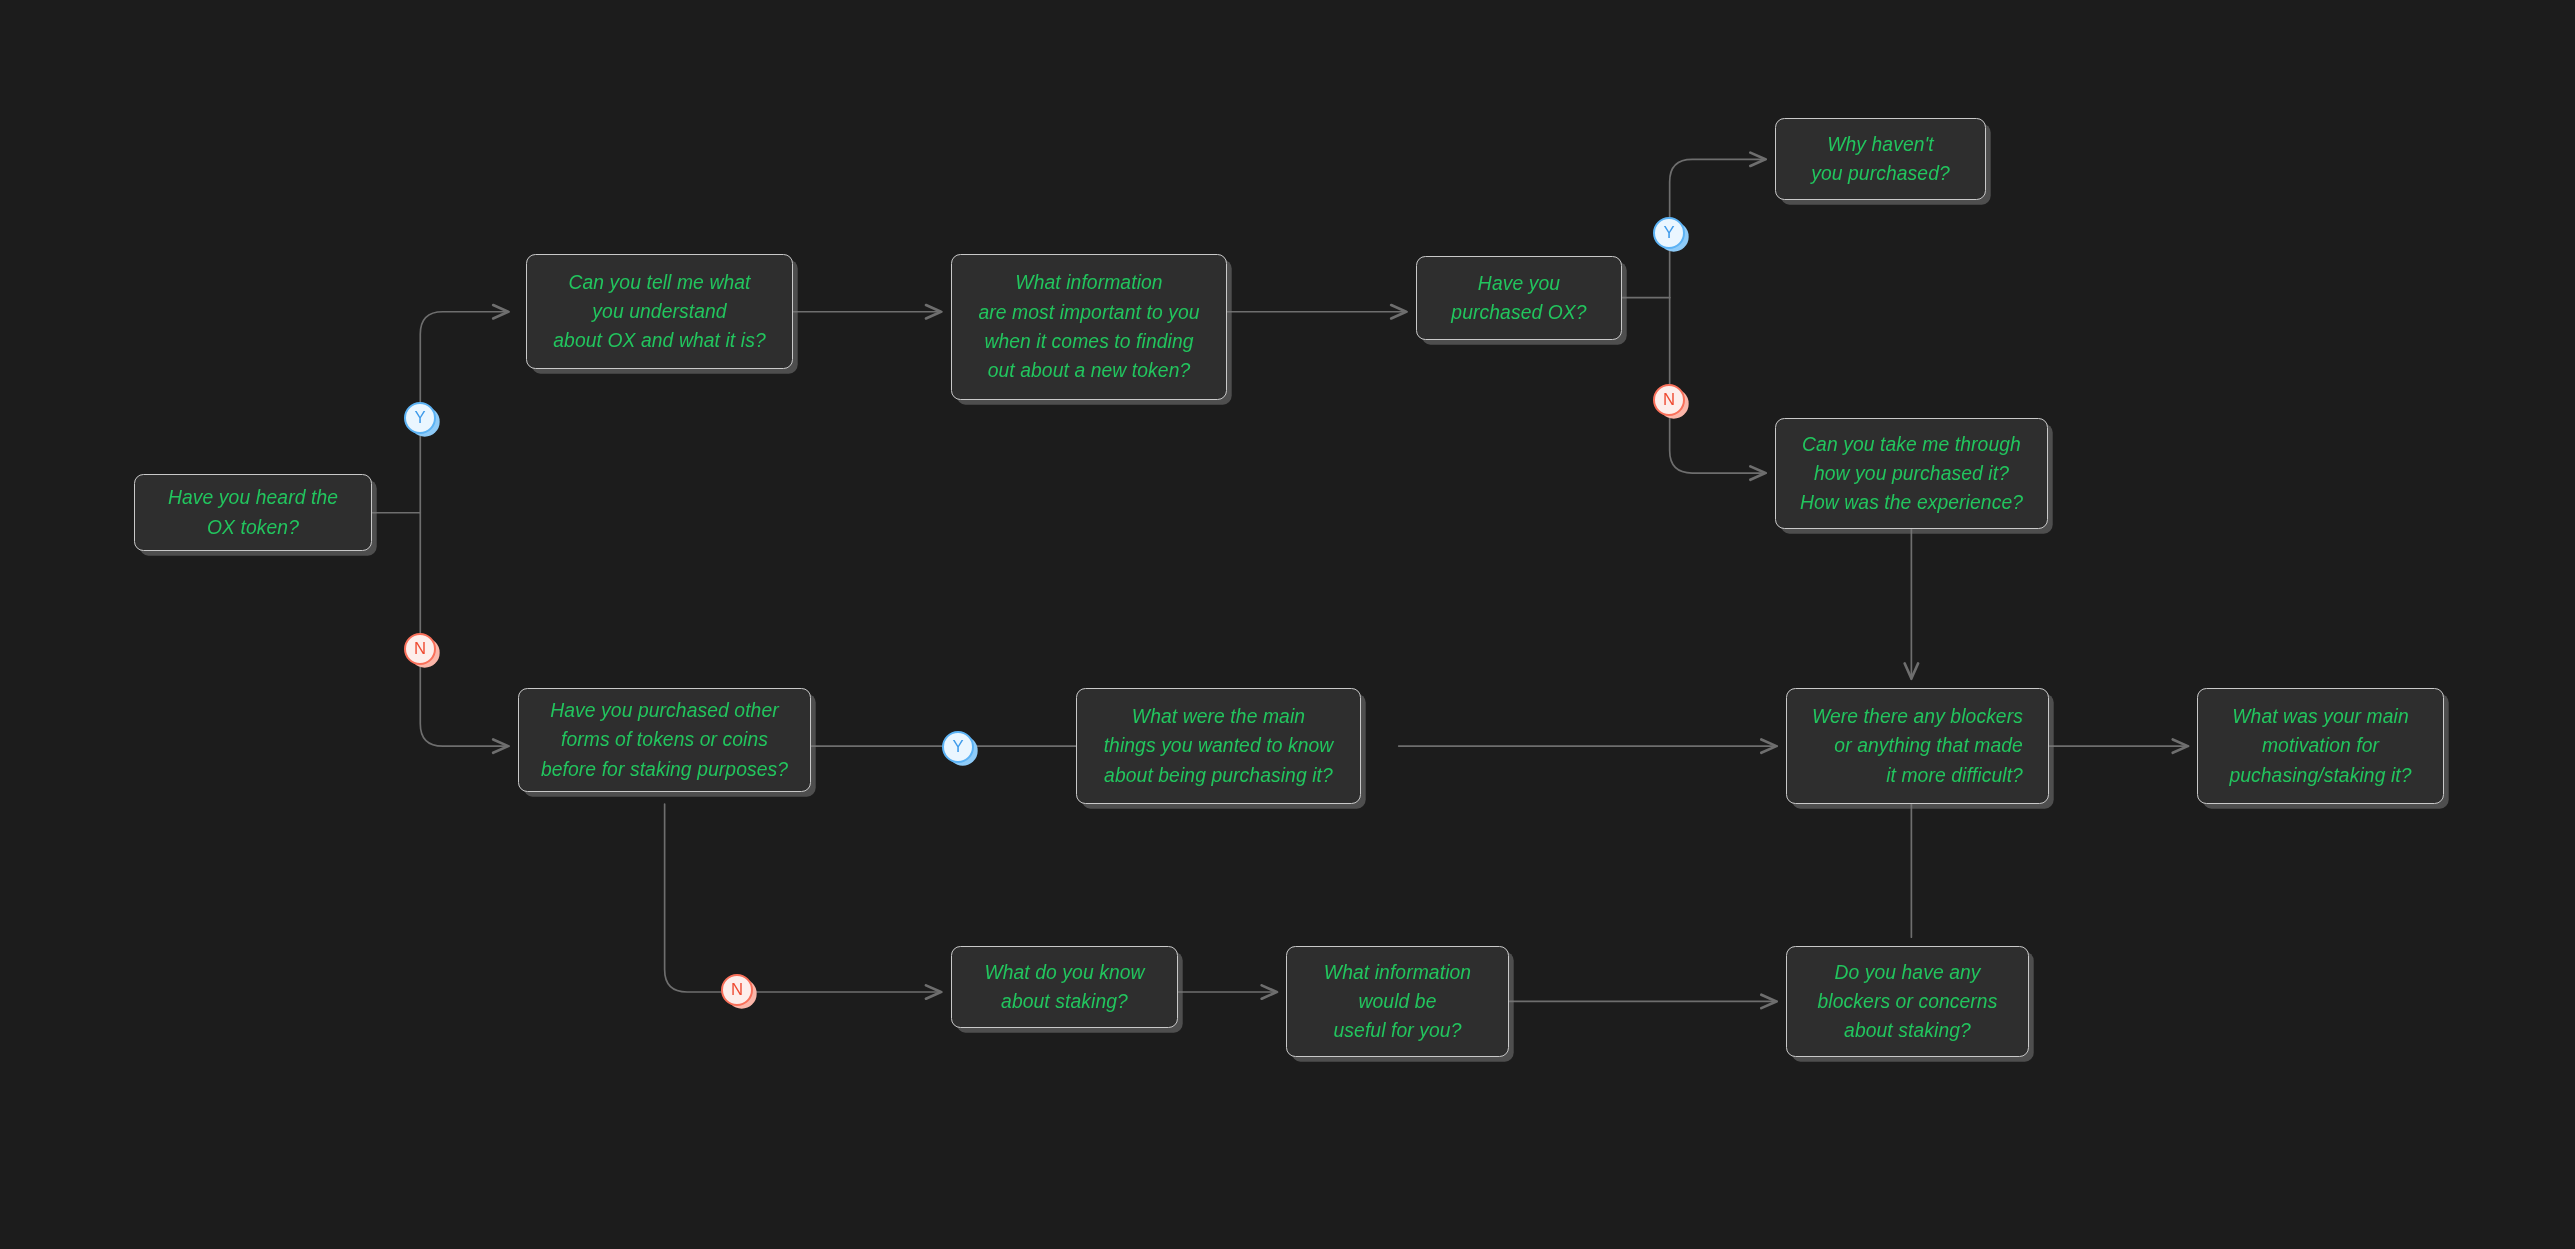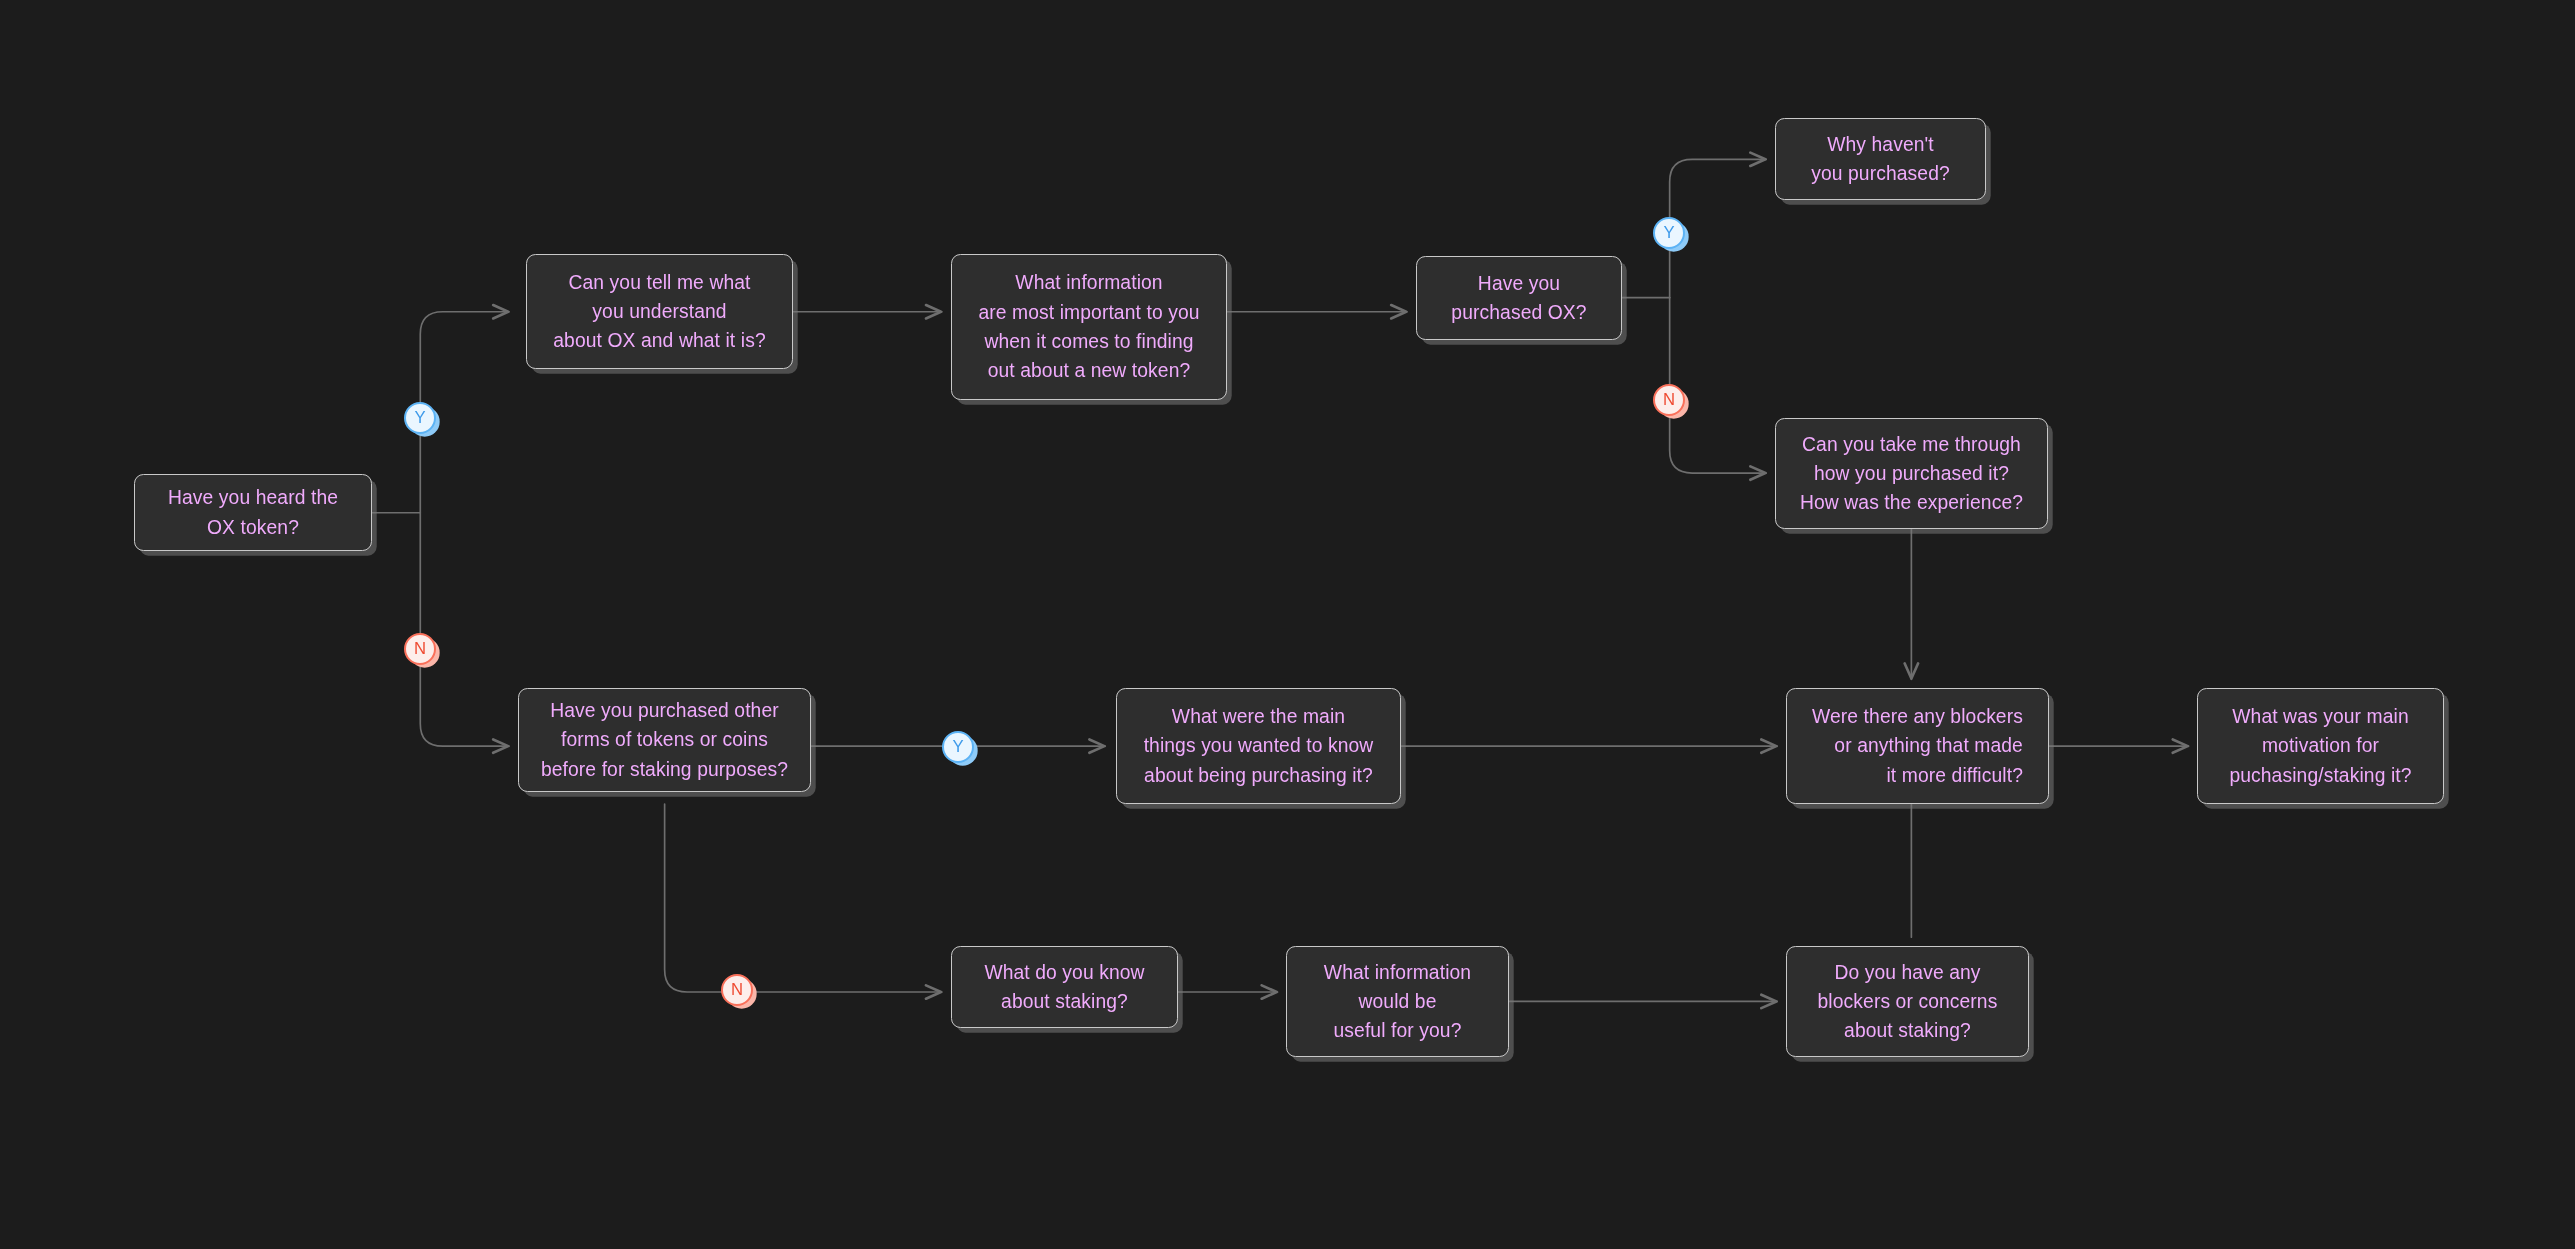--- a/index.html
+++ b/index.html
@@ -33,25 +33,26 @@
     border: 1.6px solid #c9c9c9;
     border-radius: 9.4px;
     box-shadow: 5.2px 5.2px 0 -0.5px rgba(120,120,120,0.55);
     display: flex;
     align-items: center;
     justify-content: center;
     text-align: center;
     padding: 5.2px 9.4px;
   }
   .node-label {
-    color: #f0abfc;
+    color: #22c55e;
     font-size: 19.3px;
     line-height: 1.52;
     white-space: pre-line;
     letter-spacing: 0.1px;
+    font-style: italic;
   }
   .badge {
     position: absolute;
     box-sizing: border-box;
     width: 32px;
     height: 32px;
     border-radius: 50%;
     display: flex;
     align-items: center;
     justify-content: center;
@@ -127,21 +128,21 @@
       <div class="node" style="left: 1775px; top: 418px; width: 273px; height: 111px;">
         <span class="node-label">Can you take me through
 how you purchased it?
 How was the experience?</span>
       </div>
       <div class="node" style="left: 518px; top: 688px; width: 293px; height: 104px;">
         <span class="node-label">Have you purchased other
 forms of tokens or coins
 before for staking purposes?</span>
       </div>
-      <div class="node" style="left: 1116px; top: 688px; width: 285px; height: 116px;">
+      <div class="node" style="left: 1076px; top: 688px; width: 285px; height: 116px;">
         <span class="node-label">What were the main
 things you wanted to know
 about being purchasing it?</span>
       </div>
       <div class="node" style="left: 1786px; top: 688px; width: 263px; height: 116px; text-align: right;">
         <span class="node-label">Were there any blockers
 or anything that made
 it more difficult?</span>
       </div>
       <div class="node" style="left: 2197px; top: 688px; width: 247px; height: 116px;">

